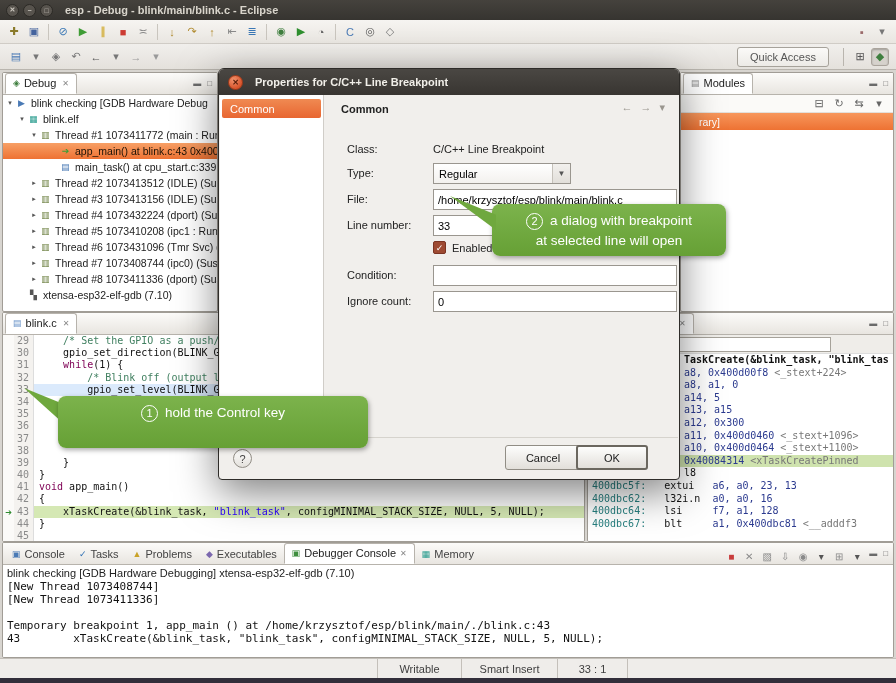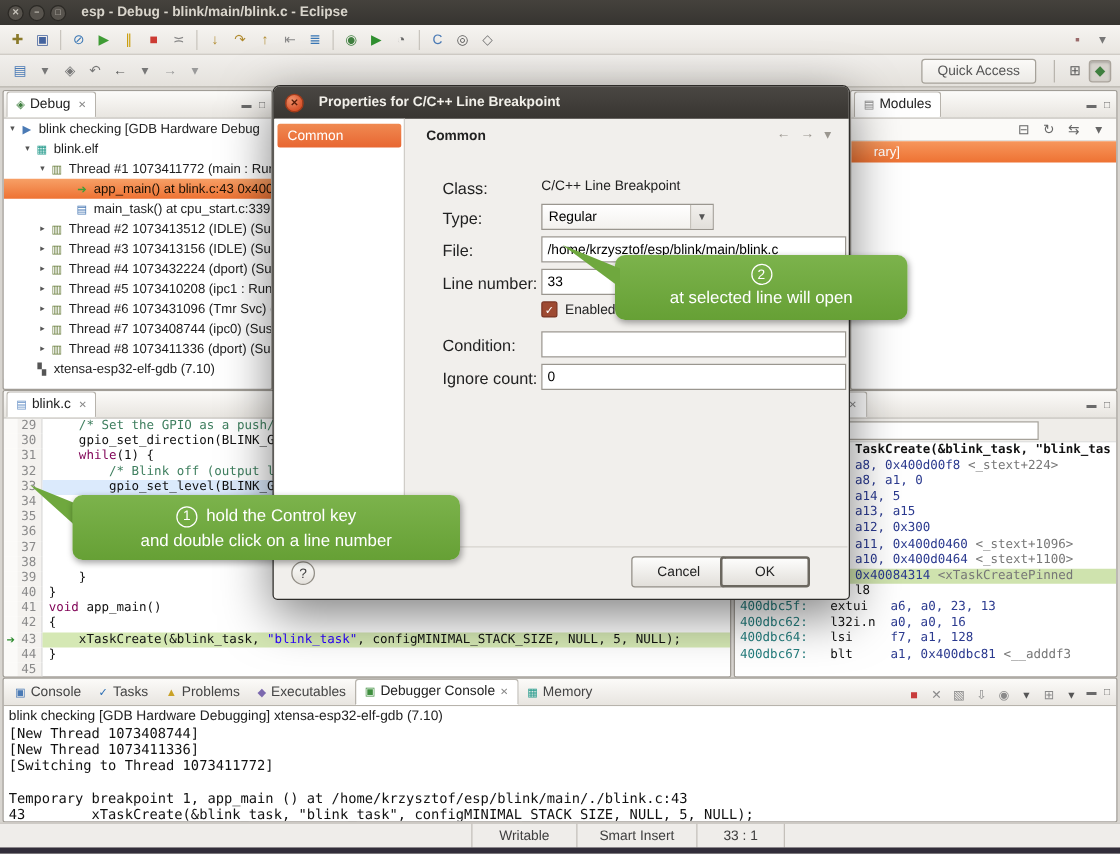--- a/index.html
+++ b/index.html
@@ -83,21 +83,21 @@
   .bottomstrip { position:absolute; left:0; top:678px; width:896px; height:5px; background:#322e3a; }
 
   
   .dialog { position:absolute; left:218px; top:68px; width:462px; height:412px; background:#f1efec; border:1px solid #2e2c29; border-radius:6px 6px 4px 4px; box-shadow:0 12px 40px rgba(0,0,0,.5); z-index:50; }
   .dtitle { height:26px; background:linear-gradient(#4a4743,#383531); border-radius:5px 5px 0 0; display:flex; align-items:center; color:#f1efe9; font-size:11px; font-weight:bold; padding-left:9px; gap:12px; }
   .dclose { width:15px; height:15px; border-radius:50%; background:radial-gradient(circle at 35% 30%, #f0926c, #d8542c 70%); border:1px solid #a33b1a; color:#551b08; font-size:8px; display:inline-flex; align-items:center; justify-content:center; }
   .dsidebar { position:absolute; left:1px; top:26px; width:104px; height:334px; background:#fff; border-right:1px solid #d0cdc8; }
   .dsideitem { margin:4px 2px; height:19px; background:linear-gradient(#f08a52,#e86631); color:#fff; font-size:11px; display:flex; align-items:center; padding-left:8px; border-radius:2px; }
   .dheader { position:absolute; left:122px; top:34px; font-size:11px; font-weight:bold; color:#222; }
   .dnav { position:absolute; right:14px; top:32px; display:flex; gap:8px; color:#9a968f; font-size:11px; }
-  .dlabel { position:absolute; left:135px; font-size:13px; color:#222; }
+  .dlabel { position:absolute; left:128px; font-size:11px; color:#222; }
   .dvalue { position:absolute; left:214px; font-size:11px; color:#222; }
   .dinput { position:absolute; left:214px; width:244px; height:21px; border:1px solid #9a968f; background:#fff; font-size:11px; padding:0 4px; font-family:"Liberation Sans",sans-serif; }
   .ddrop { position:absolute; left:214px; top:94px; width:138px; height:21px; border:1px solid #9a968f; background:linear-gradient(#fff,#f3f1ee); display:flex; align-items:center; font-size:11px; }
   .ddrop .dval { flex:1; padding-left:5px; }
   .ddrop .dchev { width:18px; height:100%; border-left:1px solid #c5c1ba; display:flex; align-items:center; justify-content:center; font-size:8px; color:#555; background:linear-gradient(#f2f0ed,#e2dfda); }
   .dcheckrow { position:absolute; left:214px; top:172px; display:flex; align-items:center; gap:6px; font-size:11px; color:#222; }
   .dcheck { width:13px; height:13px; background:#9e4a32; border:1px solid #7a3423; border-radius:2px; color:#fff; font-size:9px; display:inline-flex; align-items:center; justify-content:center; }
   .dfootline { position:absolute; left:1px; right:1px; top:368px; border-top:1px solid #d6d3cd; }
   .dhelp { position:absolute; left:14px; top:380px; width:19px; height:19px; border-radius:50%; border:1px solid #918d85; background:linear-gradient(#fdfdfc,#e4e1dc); color:#444; font-size:11px; display:flex; align-items:center; justify-content:center; }
   .dbtn { position:absolute; top:376px; height:25px; background:linear-gradient(#fdfdfc,#e2dfda); border:1px solid #918d85; border-radius:3px; font-size:11px; color:#222; font-family:"Liberation Sans",sans-serif; }
@@ -509,21 +509,20 @@
       </div>
     <span class="panelbtn">▬</span>
     <span class="panelbtn">□</span>
   </div>
   <div class="consolebody">
     <div class="ctitleline">blink checking [GDB Hardware Debugging] xtensa-esp32-elf-gdb (7.10)</div>
     <div>
 
     <div class="conline">[New Thread 1073408744]</div>
         <div class="conline">[New Thread 1073411336]</div>
-        <div class="conline">[Switching to Thread 1073411772]</div>
         <div class="conline"></div>
         <div class="conline">Temporary breakpoint 1, app_main () at /home/krzysztof/esp/blink/main/./blink.c:43</div>
         <div class="conline">43        xTaskCreate(&amp;blink_task, "blink_task", configMINIMAL_STACK_SIZE, NULL, 5, NULL);</div>
       </div>
   </div>
 </div>
 
 <div class="statusbar">
   <div class="scell first"></div>
   <div class="scell" style="width:84px">Writable</div>
@@ -578,22 +577,22 @@
   <button class="dbtn cancel">Cancel</button>
   <button class="dbtn ok">OK</button>
 </div>
 
 <div class="cl-tri" id="tri1"></div>
 <div class="callout" id="callout1">
   <div class="cl-row">
     <span class="badge">1</span>
     <span>hold the Control key</span>
   </div>
-  <div class="cl-row">and double click on a line number</div>
 </div>
 
 <div class="cl-tri" id="tri2"></div>
 <div class="callout" id="callout2">
   <div class="cl-row">
     <span class="badge">2</span>
+    <span>a dialog with breakpoint</span>
   </div>
   <div class="cl-row">at selected line will open</div>
 </div>
 
 </body></html>

